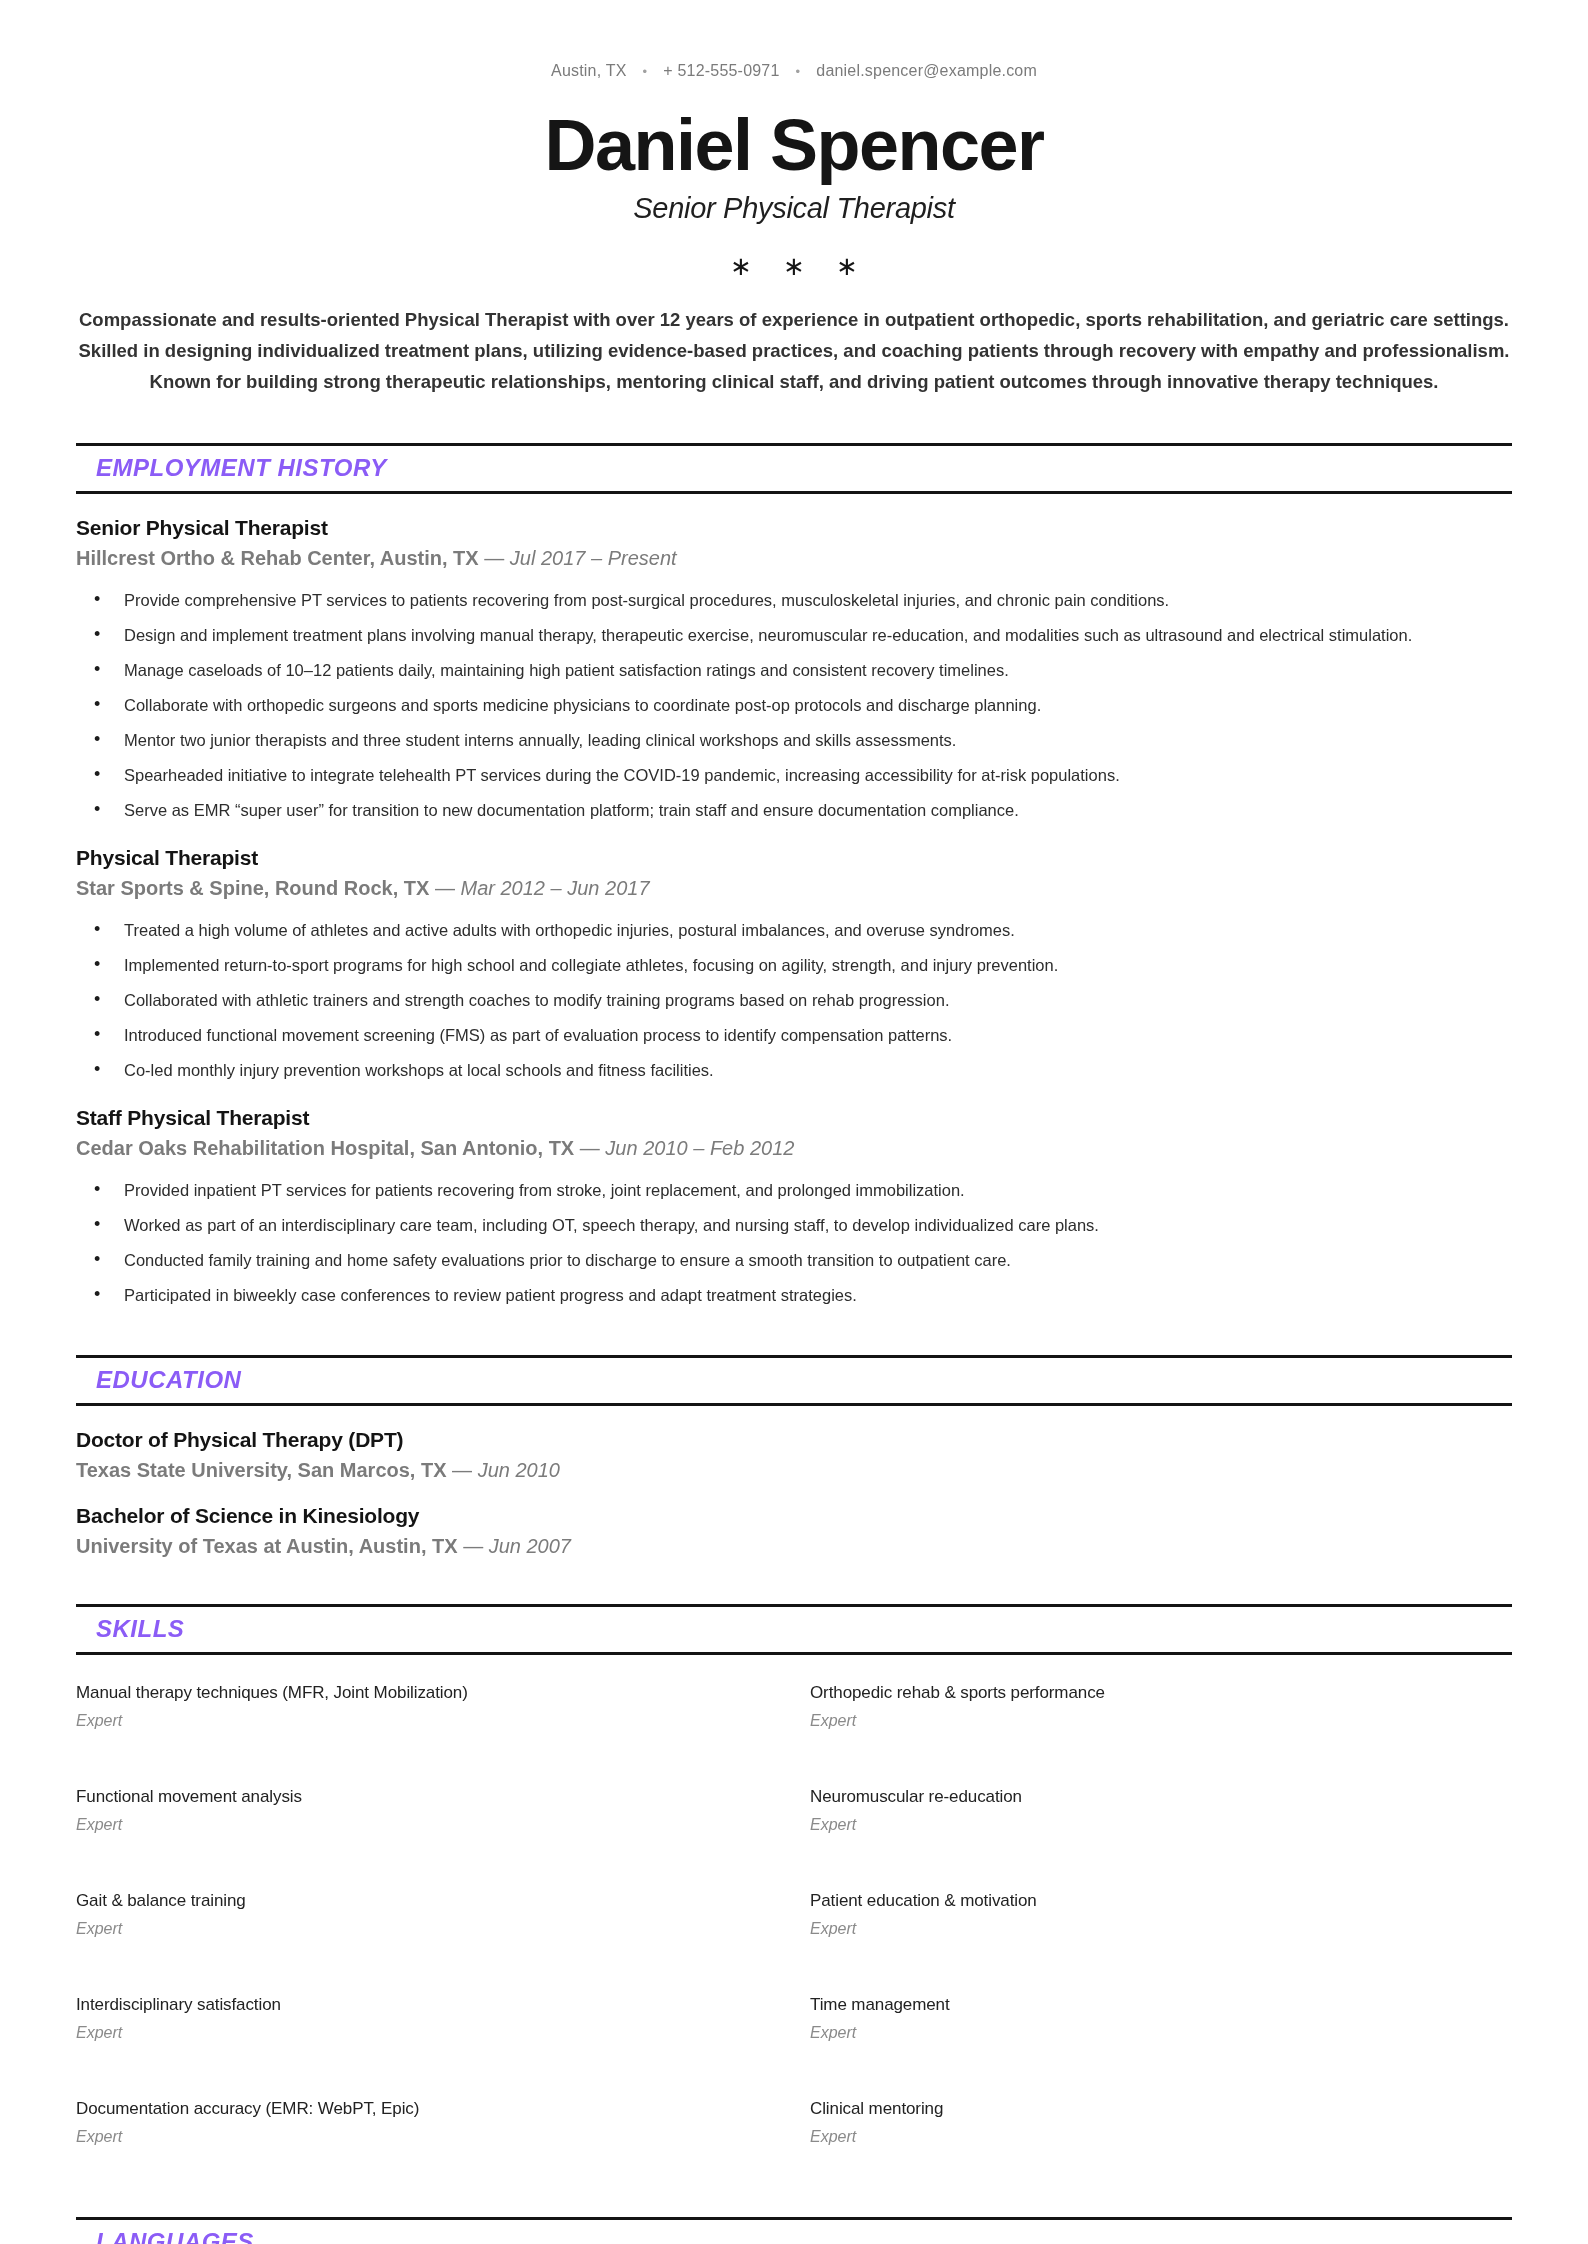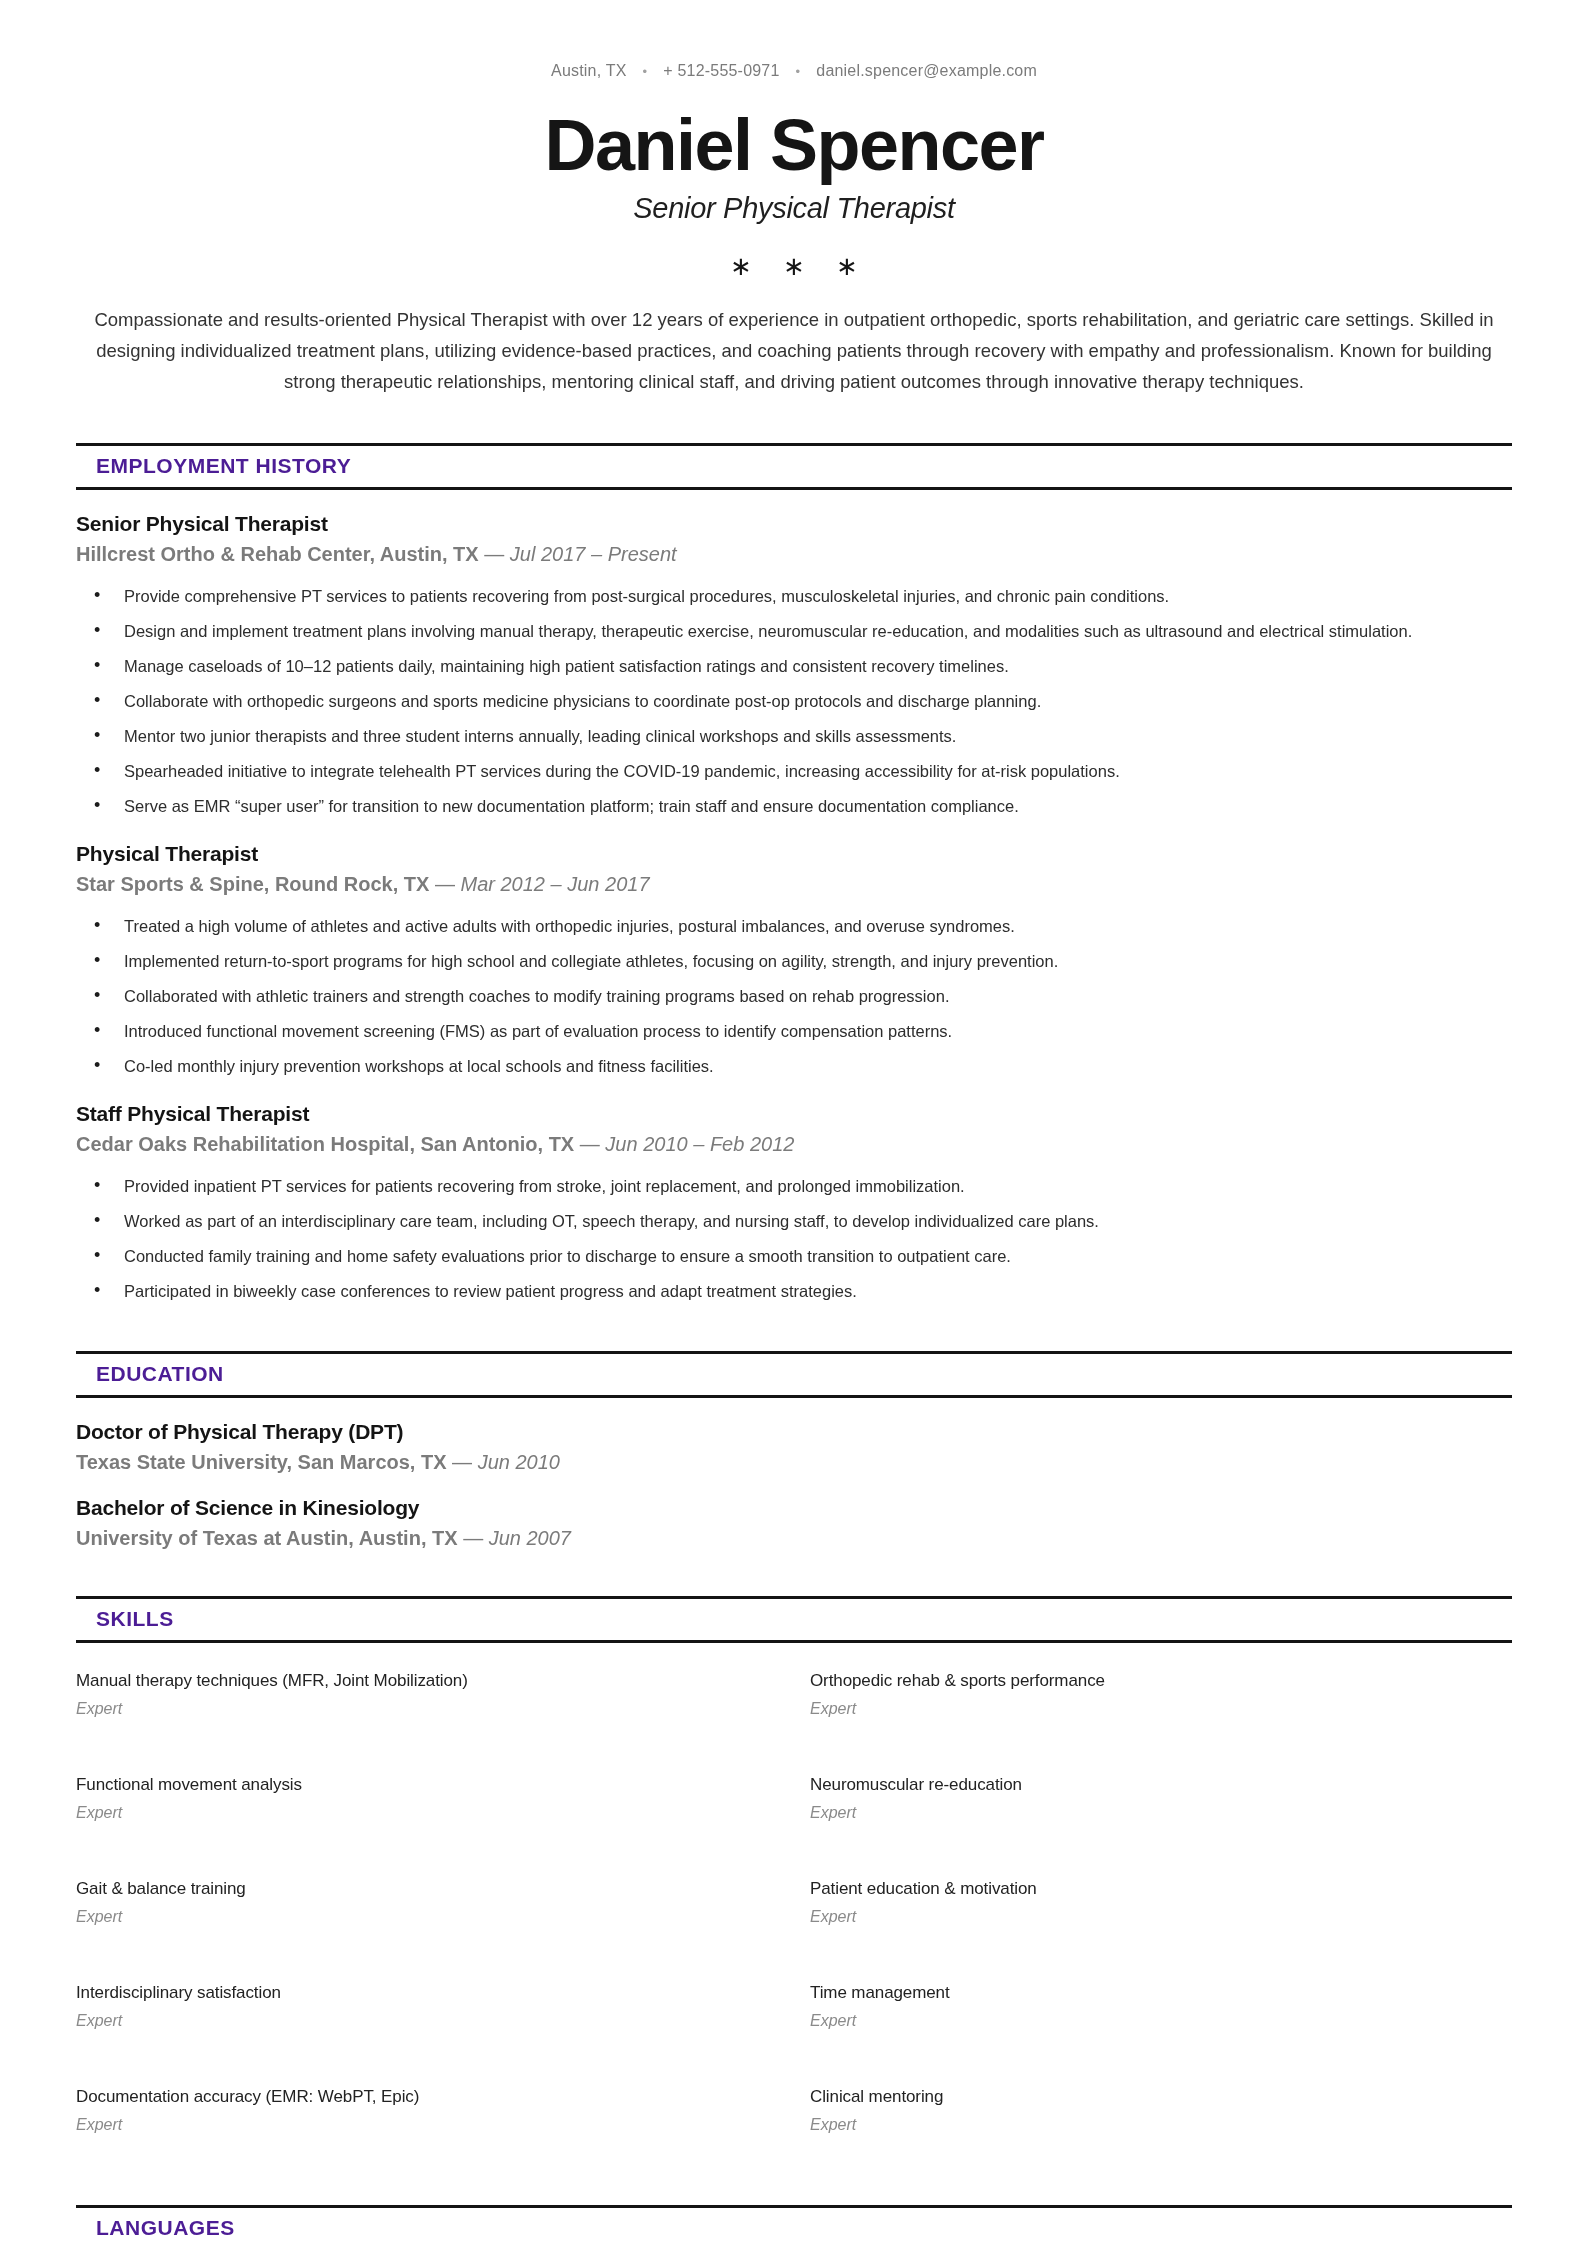--- a/index.html
+++ b/index.html
@@ -56,32 +56,34 @@
     letter-spacing: 12px;
     text-indent: 12px;
   }
   .summary {
     margin: 22px auto 0 auto;
     max-width: 1440px;
     text-align: center;
     font-size: 18.5px;
     line-height: 31px;
     color: #333333;
+    font-weight: bold;
   }
 
   
   .section { margin-top: 46px; }
   .section-band {
     border-top: 3px solid #141414;
     border-bottom: 3px solid #141414;
     padding: 8px 0 9px 20px;
-    font-size: 21px;
+    font-size: 24px;
     font-weight: 700;
     letter-spacing: 0.5px;
-    color: #4c1d95;
+    color: #8b5cf6;
+    font-style: italic;
   }
 
   
   .entry-title {
     margin-top: 22px;
     font-size: 21px;
     font-weight: 700;
     color: #141414;
     letter-spacing: -0.2px;
   }

